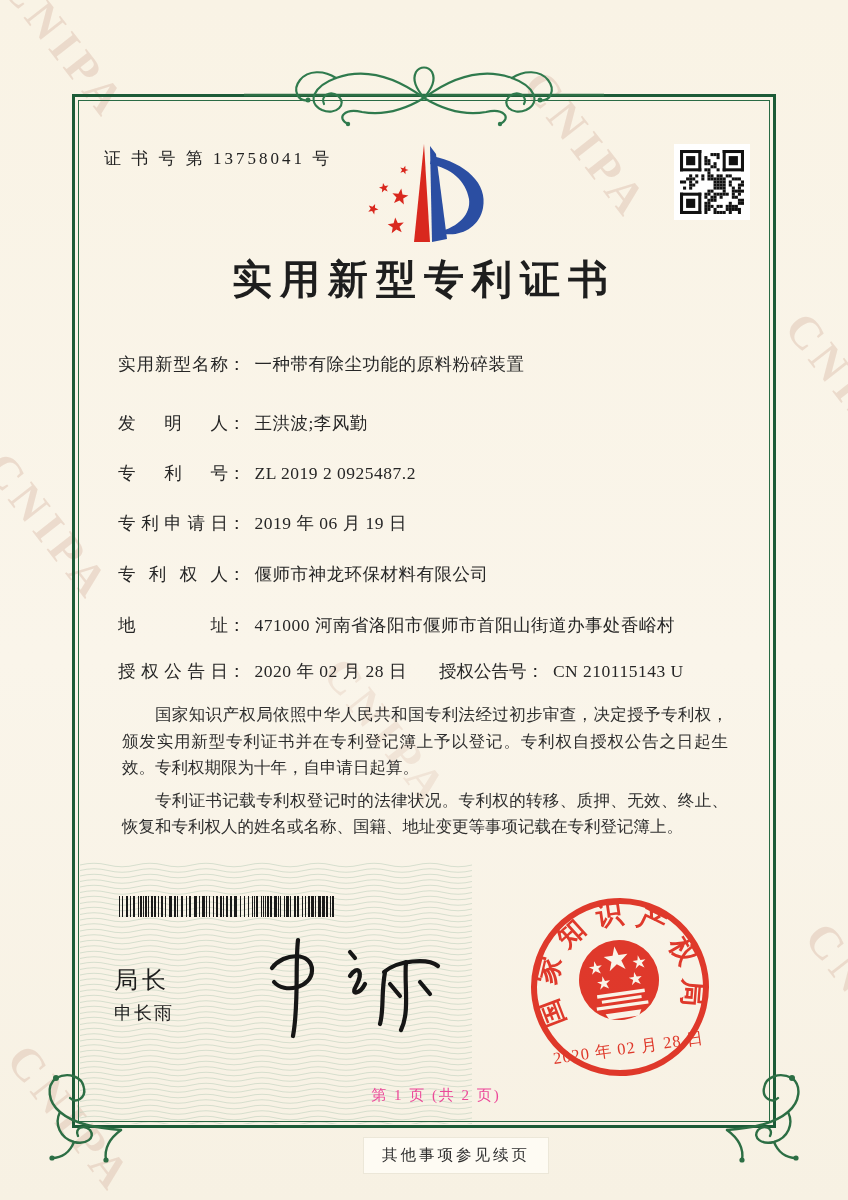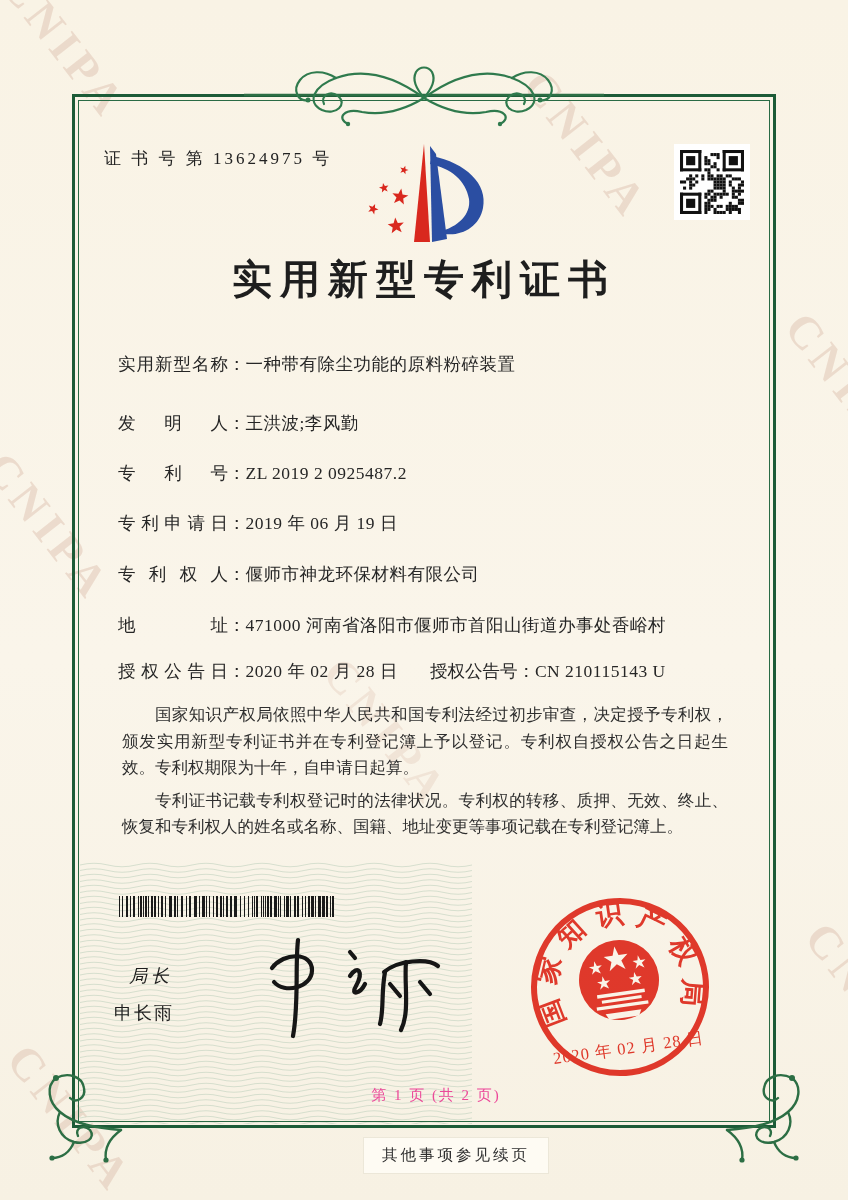--- a/index.html
+++ b/index.html
@@ -33,33 +33,33 @@
   .qr-box svg{position:absolute;left:6px;top:6px;}
   .title{
     left:0;top:252px;width:848px;text-align:center;
     font-size:40px;font-weight:bold;letter-spacing:8px;color:#1e1e1e;
   }
   
   .field-row{position:absolute;left:118px;font-size:17.5px;color:#262626;white-space:nowrap;}
   .field-label{display:inline-block;width:110px;text-align:justify;text-align-last:justify;vertical-align:bottom;}
   .field-label2{display:inline-block;}
   .field-colon{display:inline-block;}
-  .field-value{display:inline-block;letter-spacing:.5px;}
+  .field-value{display:inline-block;margin-left:9px;letter-spacing:.5px;}
   .row-0{top:352px}.row-1{top:411px}.row-2{top:461px}.row-3{top:511px}
   .row-4{top:562px}.row-5{top:613px}.row-grant{top:659px}
   .grant-second{margin-left:32px;}
   
   .body-text{
     left:116px;top:696px;width:618px;font-size:16.5px;line-height:26.5px;
     text-align:justify;color:#2e2e2e;
   }
   .body-text p{margin:6px;text-indent:2em;}
   
   .barcode{left:119px;top:896px;}
-  .issuer-title{left:129px;top:964px;font-size:18px;color:#1d1d1d;letter-spacing:4px;font-family:"Liberation Sans",sans-serif;font-style:italic;}
+  .issuer-title{left:114px;top:964px;font-size:24px;color:#1d1d1d;letter-spacing:4px;font-family:"Liberation Sans",sans-serif;}
   .issuer-name{left:114px;top:1001px;font-size:18px;color:#1d1d1d;letter-spacing:2px;font-family:"Liberation Sans",sans-serif;}
   .signature{left:238px;top:932px;}
   .seal{left:524px;top:888px;transform:rotate(-8deg);}
   .page-footer{left:0;top:1086px;width:848px;text-align:center;font-size:15px;color:#ec4899;letter-spacing:2px;padding-left:12px;}
   .cont-note-wrap{left:0;top:1138px;width:848px;text-align:center;margin-left:32px;}
   .cont-note{
     display:inline-block;padding:7px 18px;font-size:15.5px;letter-spacing:3px;color:#2e2e2e;
     background:rgba(255,253,246,.85);box-shadow:0 0 0 1px rgba(120,110,90,.08);
   }
 </style>
@@ -174,21 +174,21 @@
     <path d="M95,62 C84,70 78,80 80,92"></path>
     <path d="M48,74 C44,84 36,90 26,90"></path>
   </g>
   <g fill="#2c6e44">
     <circle cx="30" cy="10" r="3"></circle>
       <circle cx="80" cy="92" r="2.6"></circle>
       <circle cx="26" cy="90" r="2.6"></circle>
   </g>
 </svg>
 
-<div class="abs cert-no">证 书 号 第 13624975 号</div>
+<div class="abs cert-no">证 书 号 第 13758041 号</div>
 
 <svg class="abs" style="left:344px;top:130px;" width="152" height="128" viewBox="0 0 152 128" xmlns="http://www.w3.org/2000/svg">
   <path d="M88,26 C122,33 144,54 139,78 C135,100 111,109 94,102 C115,97 127,84 125,69 C122,51 107,38 86,34 Z" fill="#2b4ea2"></path>
   <polygon points="80,14 70,112 86,112" fill="#d9281e"></polygon>
   <polygon points="86,16 88,112 103,109 92,24" fill="#2b4ea2"></polygon>
   <g id="logo-stars" fill="#d9281e">
       <polygon points="61.3,35.7 61.5,38.9 64.5,39.9 61.5,41.1 61.5,44.3 59.4,41.8 56.4,42.7 58.1,40.0 56.3,37.4 59.4,38.2"></polygon>
       <polygon points="39.0,53.1 40.9,56.1 44.4,55.5 42.1,58.2 43.7,61.4 40.4,60.1 37.9,62.5 38.2,59.0 35.0,57.4 38.5,56.6"></polygon>
       <polygon points="57.3,58.6 58.5,64.5 64.4,65.6 59.2,68.6 59.9,74.5 55.5,70.5 50.0,73.1 52.5,67.6 48.4,63.2 54.4,63.8"></polygon>
       <polygon points="31.1,73.9 31.0,77.8 34.5,79.5 30.7,80.5 30.2,84.4 28.1,81.1 24.3,81.8 26.7,78.8 24.8,75.4 28.5,76.7"></polygon>

